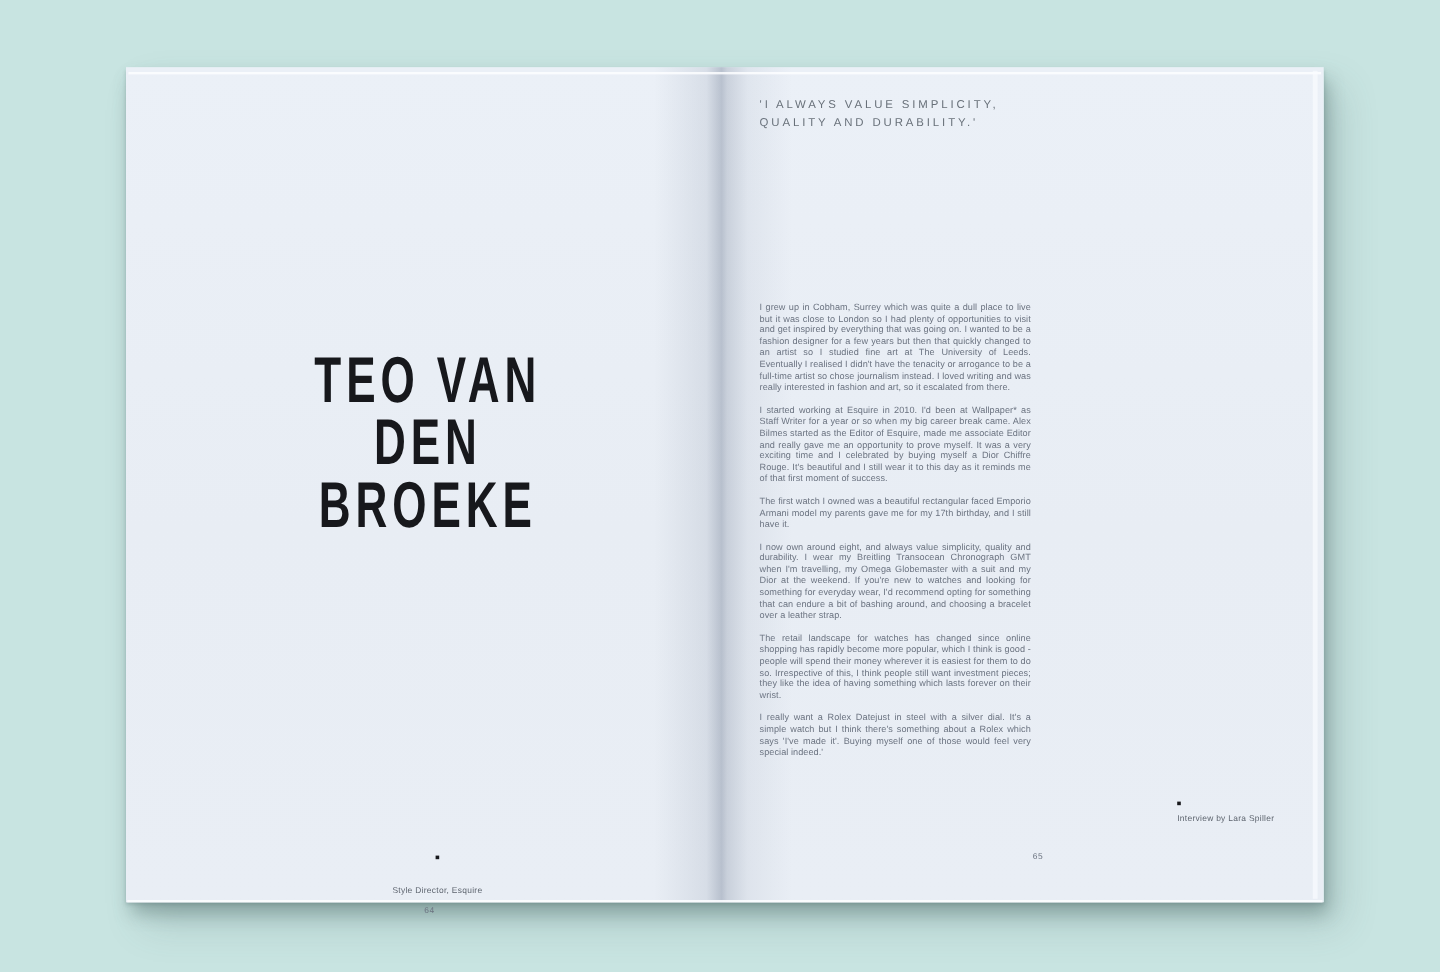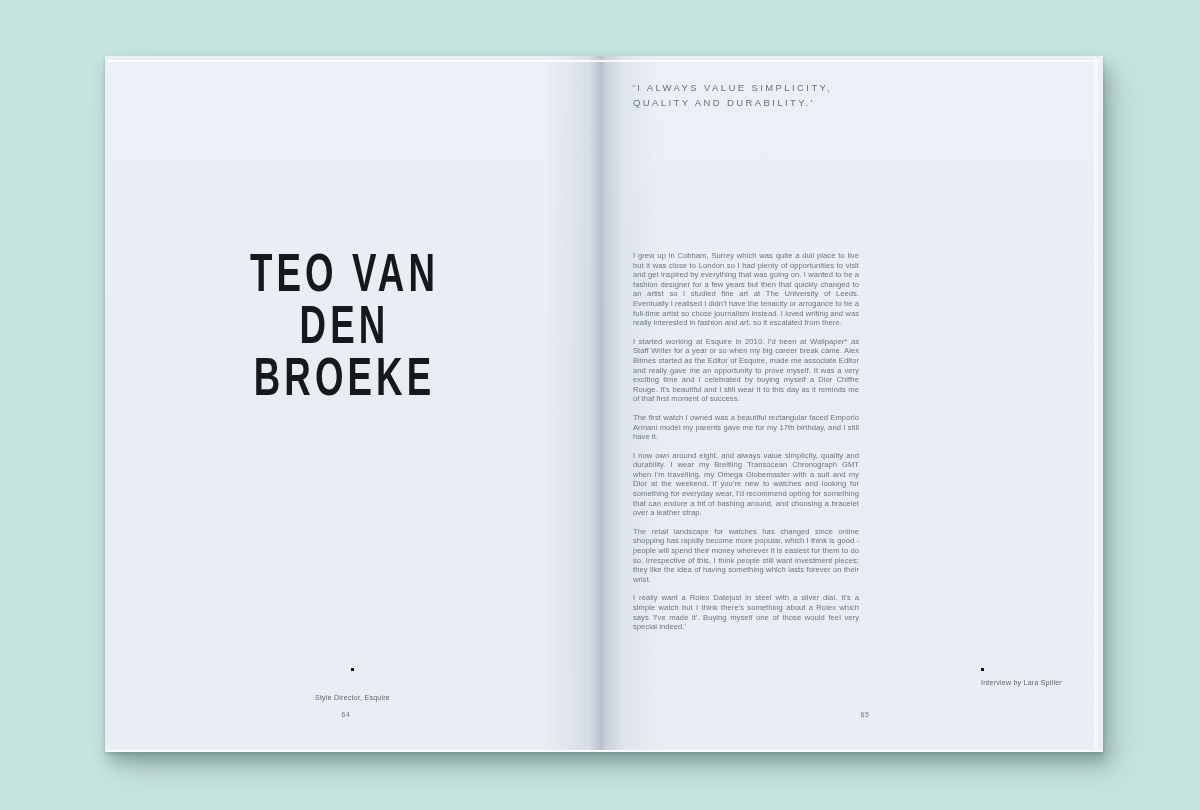--- a/index.html
+++ b/index.html
@@ -35,21 +35,21 @@
       rgba(141,153,172,0) 0%,
       rgba(141,153,172,0.20) 38%,
       rgba(116,129,151,0.42) 49%,
       rgba(126,138,158,0.30) 53%,
       rgba(141,153,172,0.12) 68%,
       rgba(141,153,172,0) 100%);
     pointer-events: none;
   }
 
   .page { position: absolute; top: 0; height: 100%; }
-  .page-left  { left: 0; width: 495px; }
+  .page-left  { left: 12px; width: 495px; margin-top: 45px; }
   .page-right { left: 495px; width: 503px; }
 
   
   .title {
     position: absolute;
     top: 190px; left: -8px; width: 100%;
     text-align: center;
     font-weight: bold;
     font-size: 54px;
     line-height: 52px;

